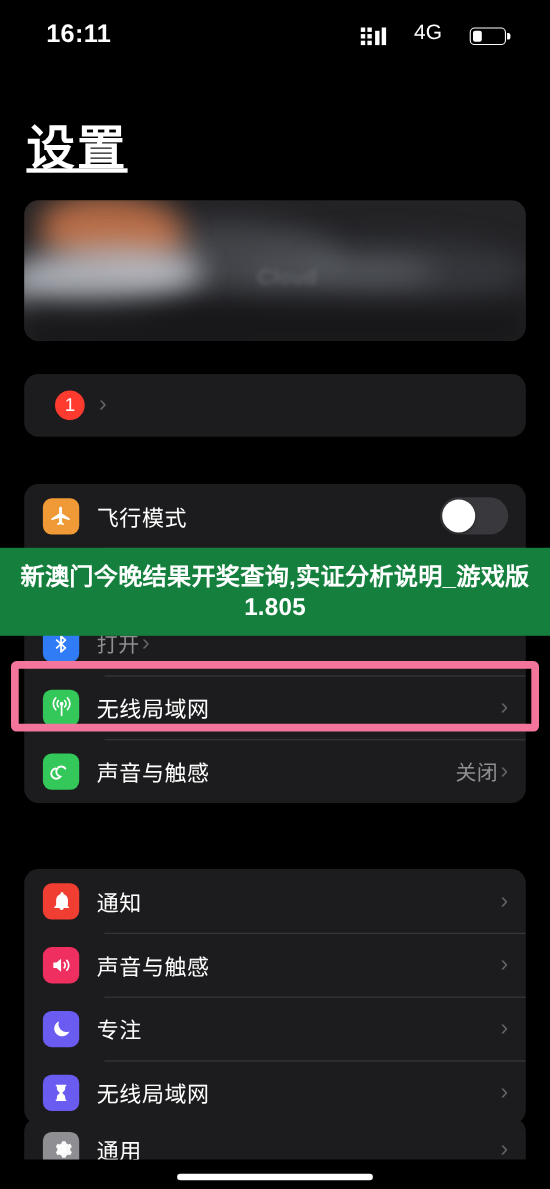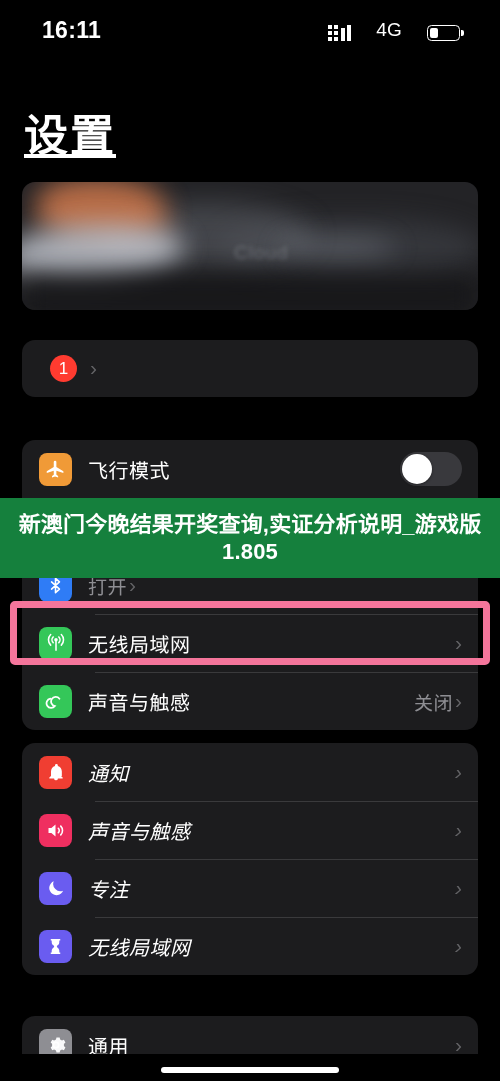--- a/index.html
+++ b/index.html
@@ -280,21 +280,21 @@
 
   
   #storage-group { top: 340px; }
   #storage-group .row { padding-left: 28px; height: 57px; }
   #storage-group .row-label { font-size: 20px; }
 
   
   #network-group { top: 440px; }
 
   
-  #notify-group { top: 743px; font-style: italic; }
+  #notify-group { top: 790px; }
 
   
   #general-group { top: 1016px; height: 38px; border-radius: 13px 13px 0 0; }
 
   
   .green-banner {
     position: absolute;
     left: 0;
     top: 498px;
     width: 500px;

